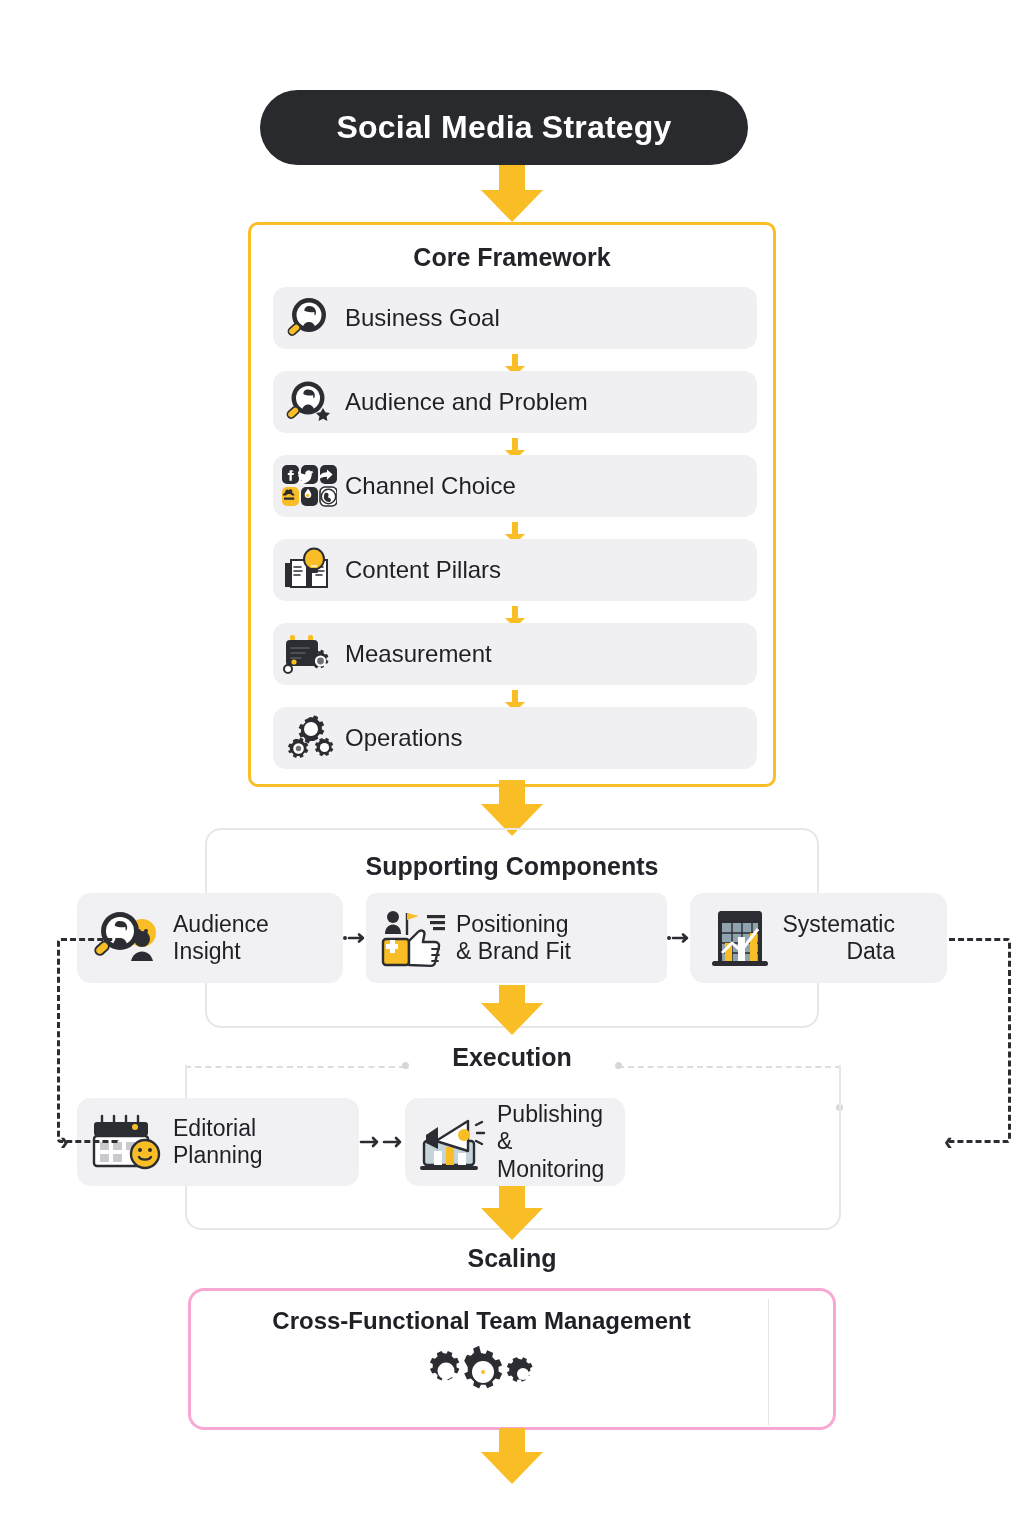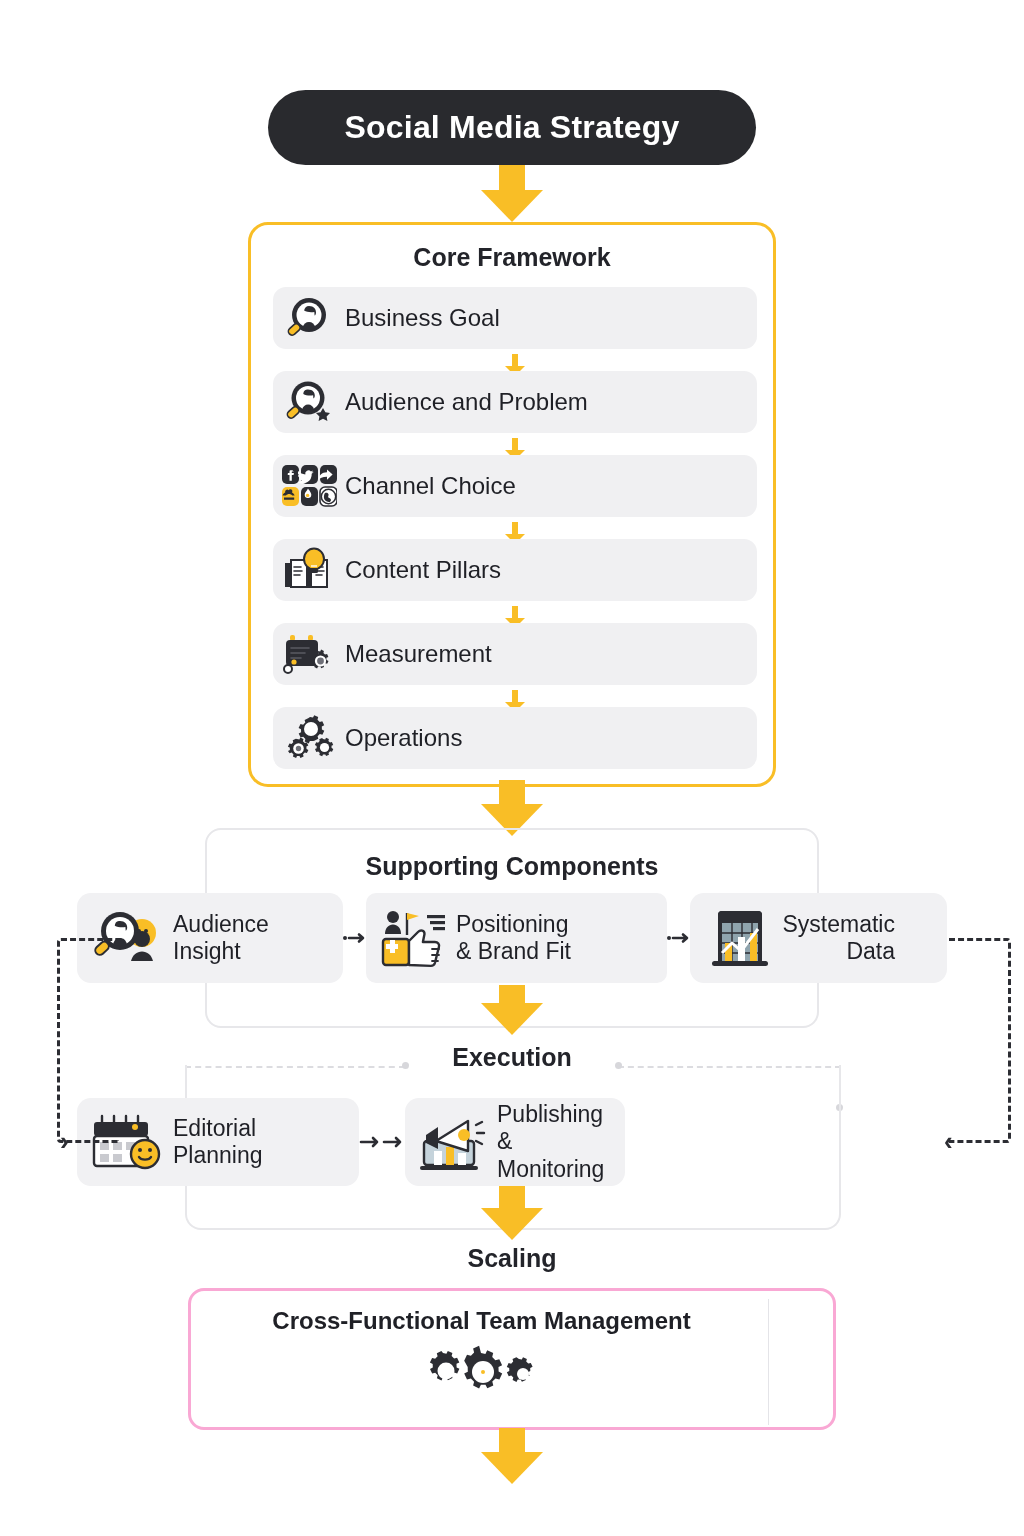--- a/index.html
+++ b/index.html
@@ -6,21 +6,21 @@
   html, body {
     width: 1024px; height: 1536px;
     background: #ffffff;
     font-family: "Liberation Sans", sans-serif;
     overflow: hidden;
   }
   .page { position: relative; width: 1024px; height: 1536px; background:#fff; }
 
   
   .title-pill {
-    position: absolute; left: 268px; top: 90px;
+    position: absolute; left: 260px; top: 90px;
     width: 488px; height: 75px;
     background: #292A2E; border-radius: 38px;
     display: flex; align-items: center; justify-content: center; text-align: center;
   }
   .title-pill span {
     color: #fff; font-size: 32px; font-weight: bold; letter-spacing: .2px;
   }
 
   
   .big-arrow { position: absolute; width: 62px; }
@@ -29,21 +29,21 @@
     width: 0; height: 0; margin: 0 auto;
     border-left: 31px solid transparent;
     border-right: 31px solid transparent;
     border-top: 32px solid #F9BE26;
   }
 
   
   .core-box {
     position: absolute; left: 248px; top: 222px;
     width: 528px; height: 565px;
-    border: 3px solid #F9BE26; border-radius: 20px; background: #fff;
+    border: 3px solid #F9BE26; border-radius: 10px; background: #fff;
   }
   .core-title {
     position: absolute; left: 0; top: 18px; width: 100%;
     text-align: center; font-size: 25px; font-weight: bold; color: #23242A;
   }
   .core-list { position: absolute; left: 22px; top: 62px; width: 484px; }
   .core-row {
     position: relative; height: 62px; width: 484px;
     background: #F0F0F2; border-radius: 13px;
     display: flex; align-items: center;

